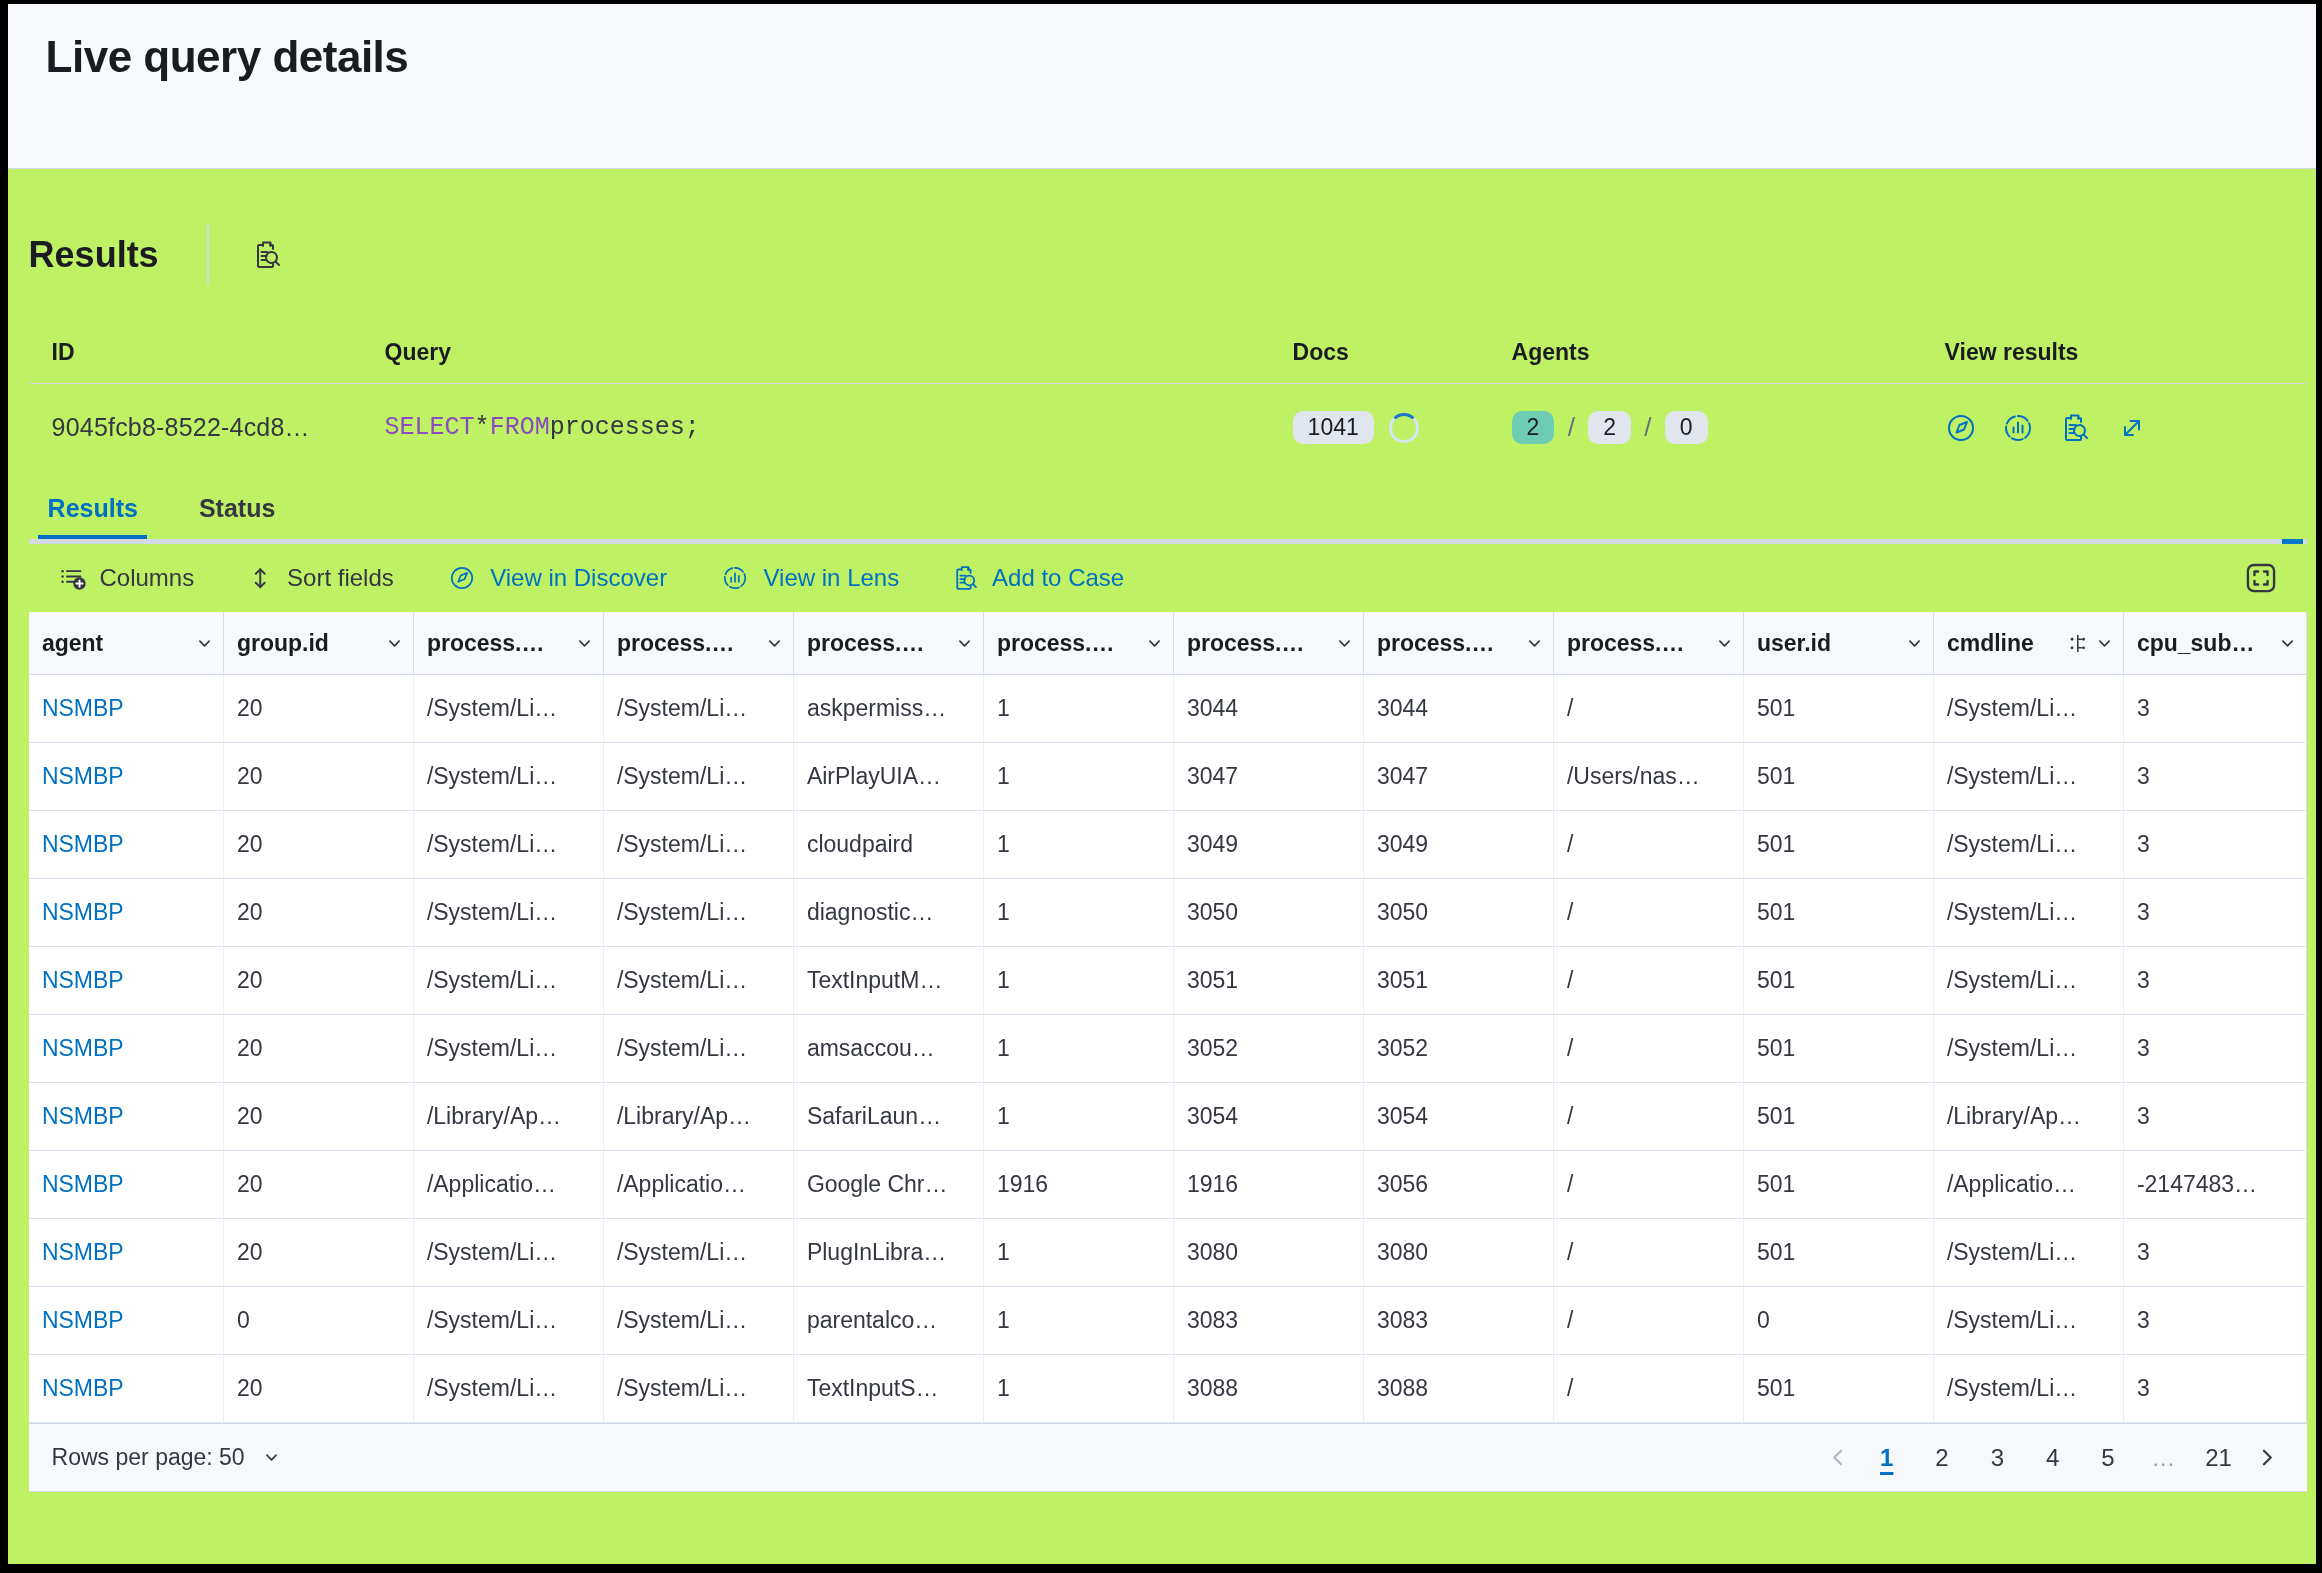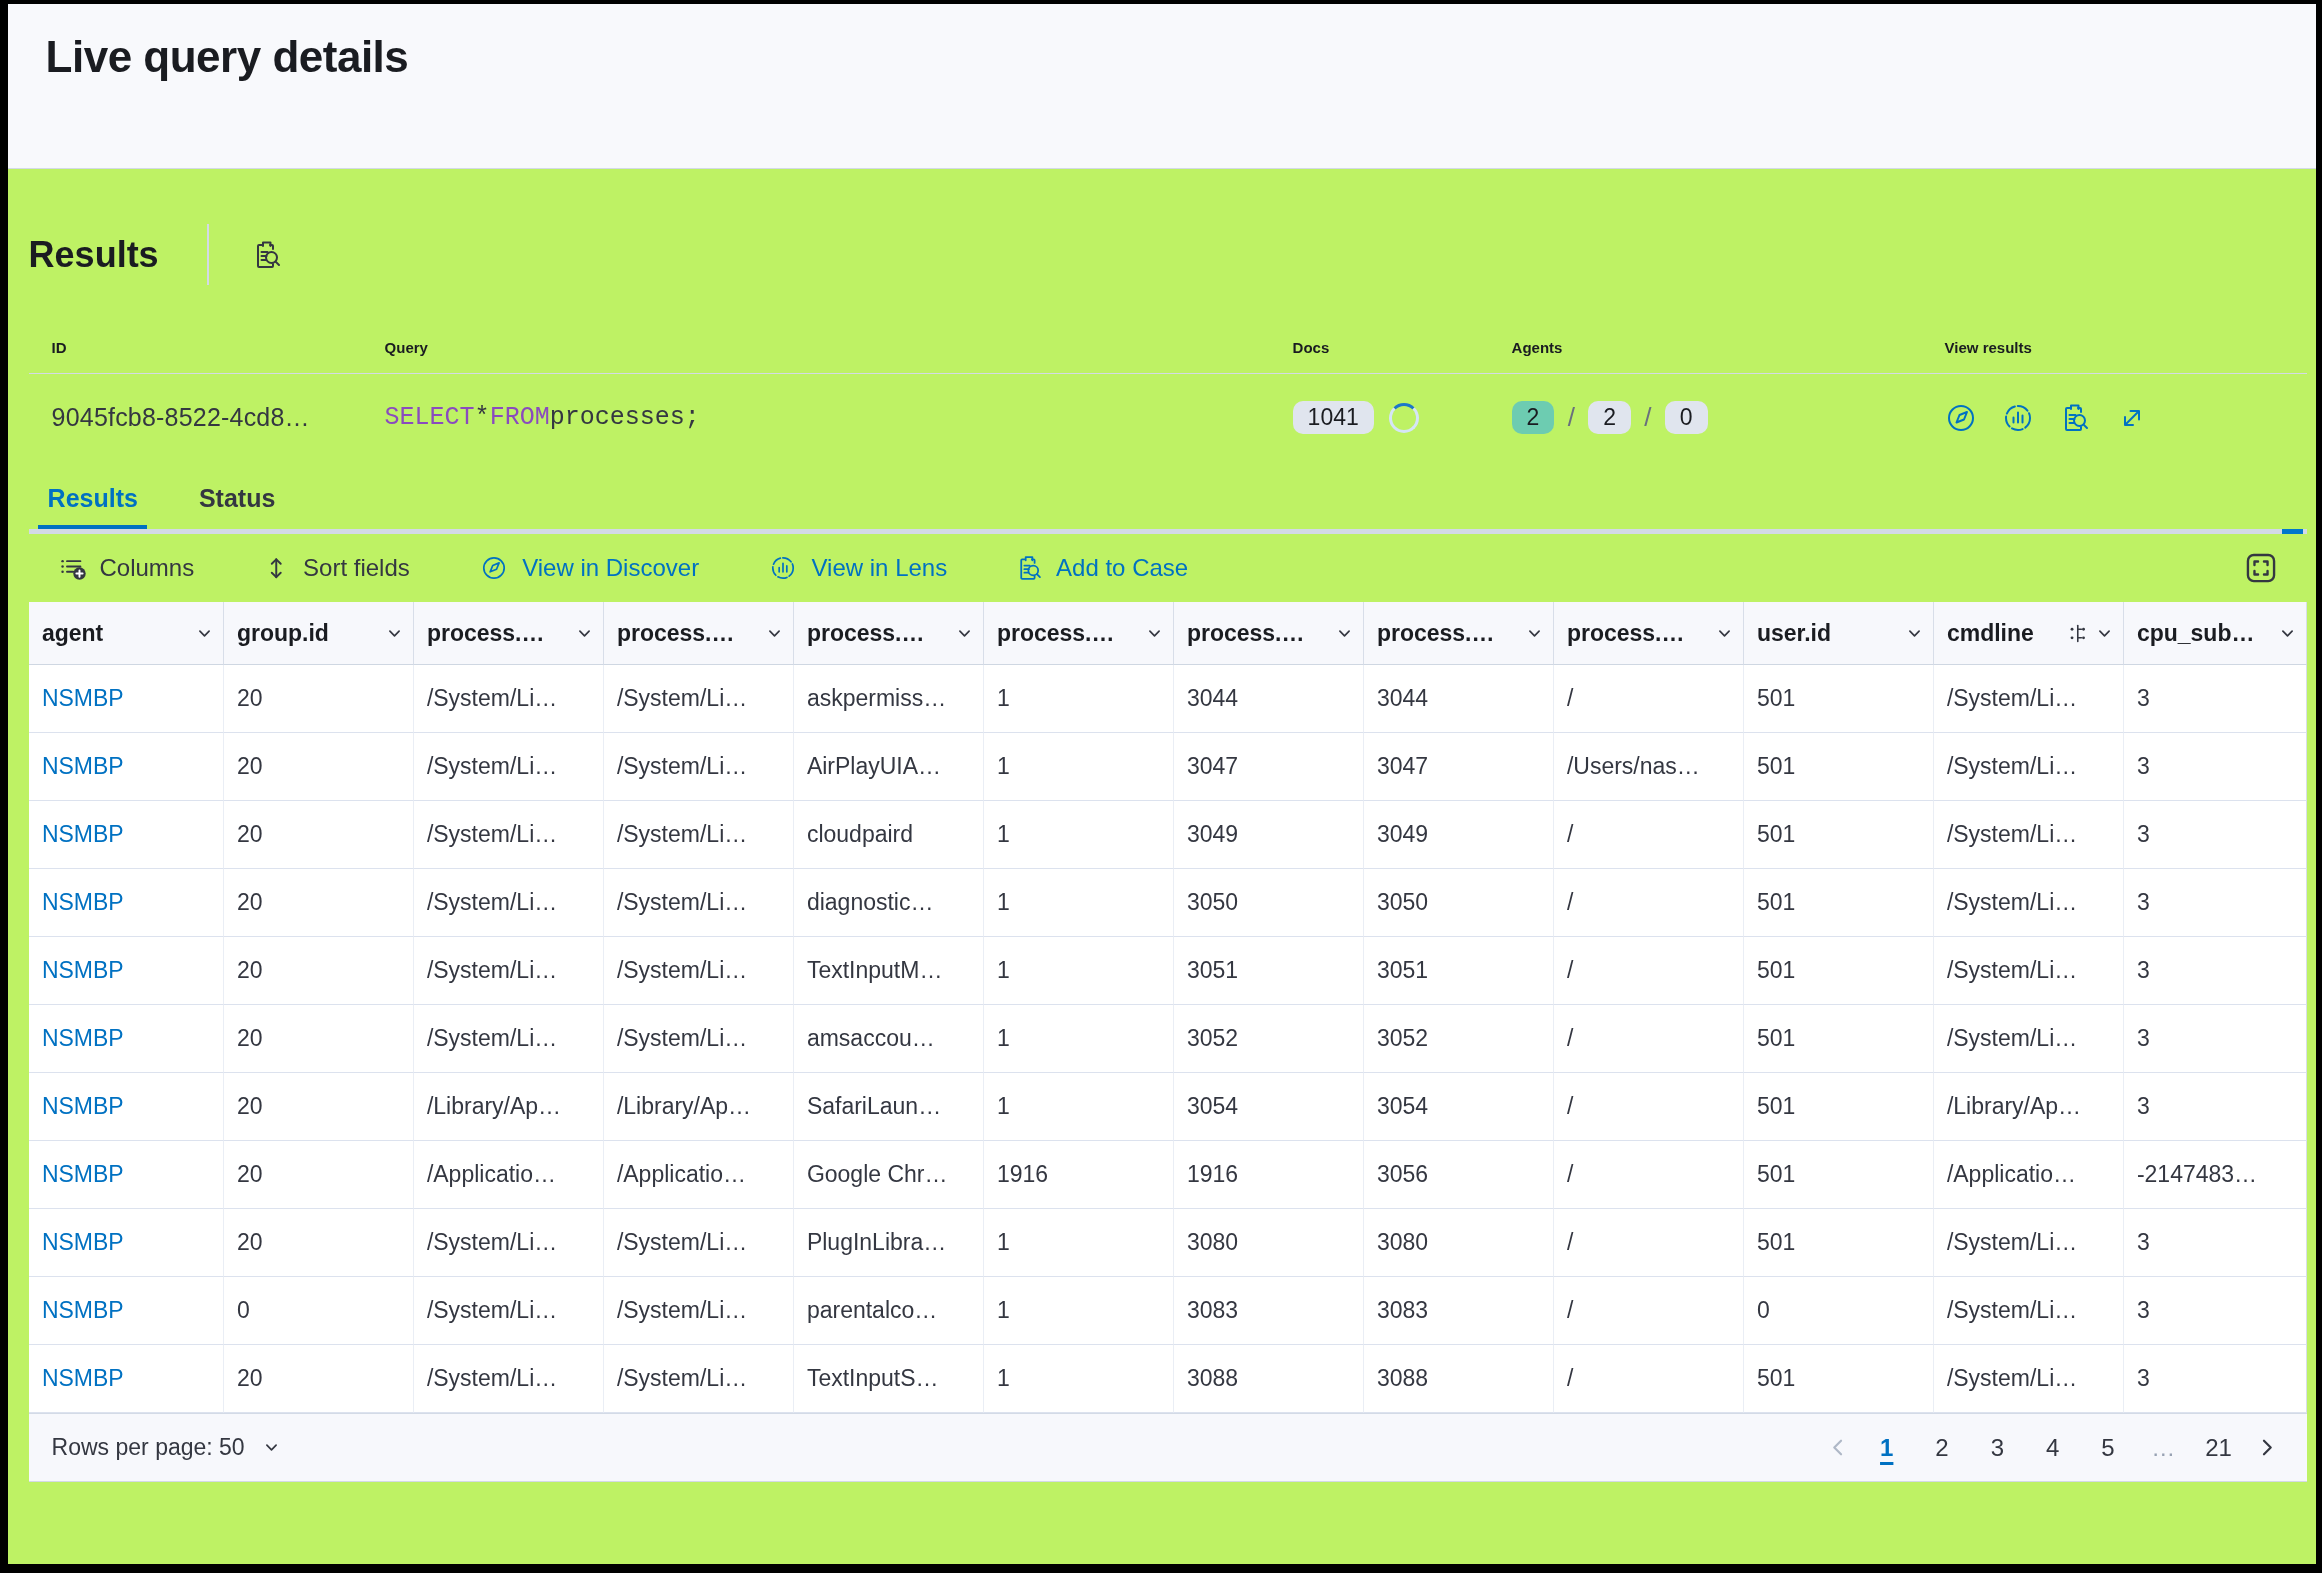--- a/index.html
+++ b/index.html
@@ -16,21 +16,21 @@
   
   .results-heading { margin-top: 51px; display: flex; align-items: center; height: 70px; }
   .results-heading h2 { font-size: 36px; font-weight: 700; color: #1A1C21; }
   .v-divider { width: 1.9px; height: 61px; background: #D3DAE6; margin: 0 42px 0 48px; }
   .inspect-btn { background: none; border: none; cursor: pointer; color: #343741; display: flex; align-items: center; }
 
   
   .summary { margin-top: 40px; }
   .summary-grid { display: grid; grid-template-columns: 333px 908px 219px 433px 1fr; }
   .summary-head { border-bottom: 1.9px solid #D3DAE6; }
-  .summary-head > div { font-size: 15px; font-weight: 700; color: #1A1C21; padding: 9.5px 0 17px 23px; }
+  .summary-head > div { font-size: 23px; font-weight: 700; color: #1A1C21; padding: 9.5px 0 17px 23px; }
   .summary-row > div { padding: 27px 0 28.5px 23px; display: flex; align-items: center; font-size: 25px; color: #343741; }
   .summary-id { letter-spacing: 0.2px; }
   .query-code { font-family: "Liberation Mono", "DejaVu Sans Mono", monospace; font-size: 24px; }
   .query-code .kw { color: #8A4BBE; }
   .query-code .plain { color: #343741; }
 
   .badge { display: inline-block; border-radius: 10px; padding: 2.9px 15px; font-size: 23px; font-weight: 500; color: #1A1C21; background: #E0E5EE; }
   .badge.success { background: #6DCCB1; }
   .slash { color: #69707D; font-size: 26px; margin: 0 13.3px; font-weight: 300; }
   .spinner { width: 30px; height: 30px; border-radius: 50%; border: 3.8px solid #D5E5F6; border-top-color: #1C76CA; margin-left: 15px; flex: 0 0 auto; }
@@ -41,21 +41,21 @@
   
   .panel { margin-top: 5.7px; }
   .tabs { display: flex; gap: 42px; height: 61px; align-items: center; padding-left: 9.5px; }
   .tab { font-size: 25px; font-weight: 600; color: #343741; padding: 13.3px 9.5px; cursor: pointer; position: relative; height: 100%; display: flex; align-items: center; }
   .tab.active { color: #0071C2; }
   .tab.active::after { content: ""; position: absolute; left: 0; right: 0; bottom: 0; height: 3.8px; background: #0071C2; }
 
   .progress { position: relative; height: 4.8px; background: #D3DAE6; }
   .progress-thumb { position: absolute; right: 3.8px; top: 0; width: 21px; height: 4.8px; background: #0077CC; }
 
-  .toolbar { display: flex; align-items: center; gap: 68px; height: 68px; padding-left: 30px; }
+  .toolbar { display: flex; align-items: center; gap: 52px; height: 68px; padding-left: 30px; }
   .tool-item { display: flex; align-items: center; gap: 12.4px; font-size: 24px; color: #343741; background: none; border: none; cursor: pointer; }
   .tool-item.link { color: #0071C2; font-weight: 500; }
   .fullscreen-btn { margin-left: auto; margin-right: 27px; background: none; border: none; cursor: pointer; color: #343741; display: flex; }
 
   
   .grid { border-bottom: 1px solid #D3DAE6; }
   .grid-row { display: grid; grid-template-columns: 195px repeat(10, 190px) 1fr; }
   .grid-head .cell { background: #F7F8FC; font-weight: 700; color: #1A1C21; border-bottom: 1px solid #CFD7E2; border-right: 1px solid #D8DEE9; height: 63px; }
   .cell { display: flex; align-items: center; padding: 0 7.6px 0 13.3px; font-size: 23px; color: #343741; overflow: hidden; white-space: nowrap; }
   .grid-body .cell { height: 68px; border-bottom: 1px solid #DCE2EE; border-right: 1px solid #EAEEF5; background: #fff; }

